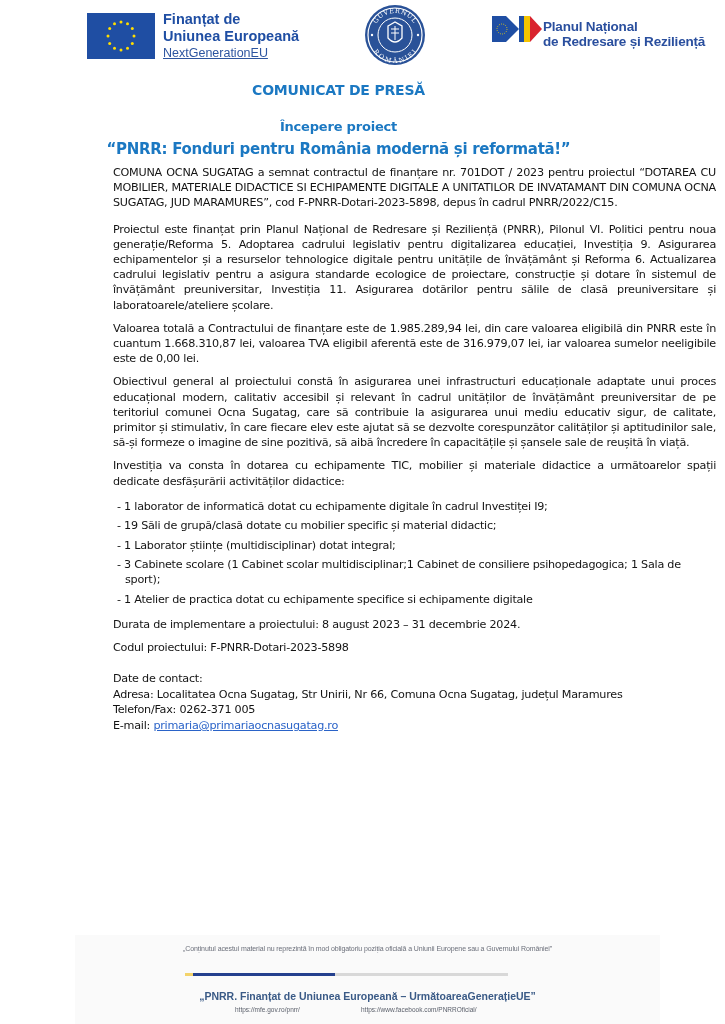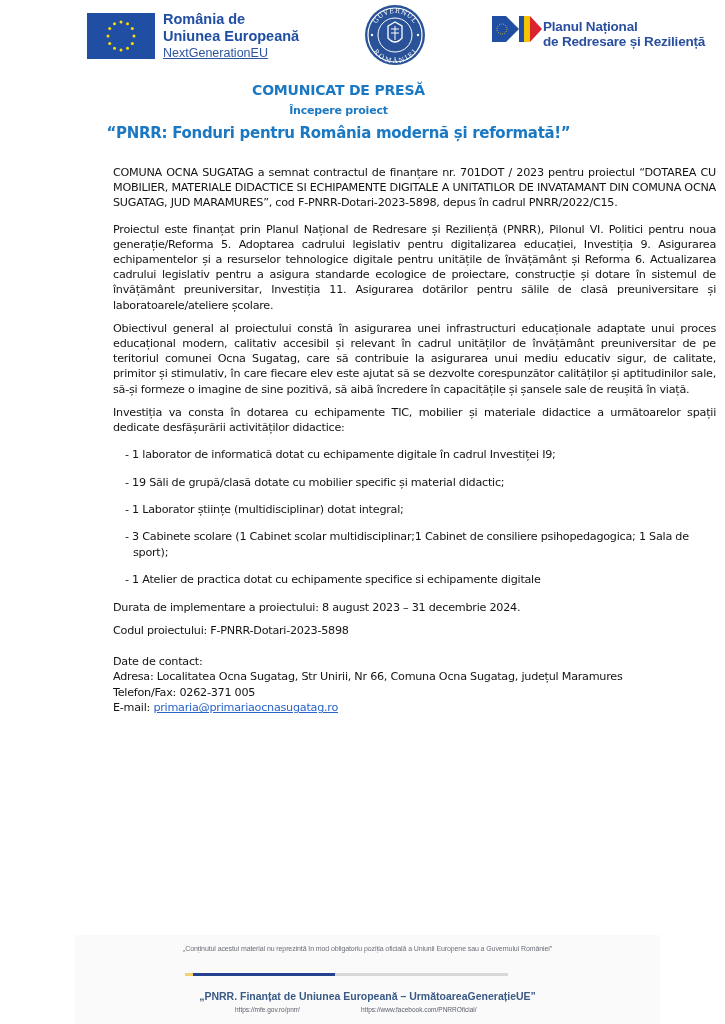--- a/index.html
+++ b/index.html
@@ -13,29 +13,29 @@
     .eu-text { position: absolute; left: 163px; top: 11px; font-family: "Liberation Sans", sans-serif; color: #1f4ea3; }
     .eu-text .l1, .eu-text .l2 { font-weight: bold; font-size: 14.5px; line-height: 17px; }
     .eu-text .l3 { font-size: 12.5px; line-height: 17px; color: #2d55a0; text-decoration: underline; }
     .gov-seal { position: absolute; left: 364px; top: 4px; width: 62px; height: 62px; }
     .pnrr-logo { position: absolute; left: 492px; top: 16px; width: 50px; height: 26px; }
     .pnrr-text { position: absolute; left: 543px; top: 19px; font-family: "Liberation Sans", sans-serif; color: #2a4f9e; font-size: 13.5px; line-height: 15px; font-weight: bold; letter-spacing: -0.2px; }
 
     
     .title { position: absolute; left: 0; width: 677px; top: 80px; text-align: center; color: #1b78c2; font-weight: bold; font-family: "DejaVu Sans", sans-serif; }
     .title .t1 { font-size: 14px; line-height: 20px; letter-spacing: -0.2px; }
-    .title .t2 { font-size: 11px; line-height: 22px; letter-spacing: -0.2px; }
+    .title .t2 { font-size: 13px; line-height: 22px; letter-spacing: -0.2px; margin-top: 16px; }
     .title .t3 { font-size: 15px; line-height: 22px; letter-spacing: -0.3px; }
 
     
     .body { position: absolute; left: 113px; top: 165px; width: 603px; font-family: "DejaVu Sans", sans-serif; font-size: 11.2px; line-height: 15.2px; color: #141414; letter-spacing: -0.25px; }
     .body p { margin: 0 0 8px 0; text-align: justify; }
     .p1 { margin-bottom: 11px !important; }
     .list { margin: 10px 0 10px 0; padding: 0; list-style: none; }
-    .list li { margin: 12px; line-height: 15.4px; text-indent: -8px; padding-left: 8px; }
+    .list li { margin: 4px; line-height: 15.4px; text-indent: -8px; padding-left: 8px; }
     .short { margin: 0 0 10px 0; line-height: 15px; }
     .contact { margin-top: 16px; line-height: 15.6px; }
     .contact div { margin: 0; }
     a.lnk { color: #2a63c8; text-decoration: underline; text-align: right; }
 
     
     .footer { position: absolute; left: 75px; top: 935px; width: 585px; height: 89px; background: #fafafa; }
     .disclaimer { position: absolute; left: 0; top: 10px; width: 585px; text-align: center; font-family: "Liberation Sans", sans-serif; font-size: 7px; color: #6b6f7a; letter-spacing: -0.1px; }
     .bar { position: absolute; left: 118px; top: 38px; width: 315px; height: 3px; background: #d8d8d8; }
     .bar .fill { position: absolute; left: 0; top: 0; height: 3px; background: #24408e; }
@@ -61,21 +61,21 @@
         <circle cx="34" cy="37" r="1.5"></circle>
         <circle cx="27.5" cy="35.3" r="1.5"></circle>
         <circle cx="22.7" cy="30.5" r="1.5"></circle>
         <circle cx="21" cy="23" r="1.5"></circle>
         <circle cx="22.7" cy="15.5" r="1.5"></circle>
         <circle cx="27.5" cy="10.7" r="1.5"></circle>
       </g>
     </svg>
   </div>
   <div class="eu-text">
-    <div class="l1">România de</div>
+    <div class="l1">Finanțat de</div>
     <div class="l2">Uniunea Europeană</div>
     <div class="l3">NextGenerationEU</div>
   </div>
 
   <div class="gov-seal">
     <svg width="62" height="62" viewBox="0 0 62 62">
       <circle cx="31" cy="31" r="30" fill="#2a5298"></circle>
       <circle cx="31" cy="31" r="27" fill="none" stroke="#ffffff" stroke-width="1.2"></circle>
       <circle cx="31" cy="31" r="17" fill="#2a5298" stroke="#ffffff" stroke-width="1"></circle>
       <path d="M24 22 L31 18 L38 22 L38 34 Q31 42 24 34 Z" fill="none" stroke="#ffffff" stroke-width="1.3"></path>
@@ -112,20 +112,21 @@
 
 <div class="title">
   <div class="t1">COMUNICAT DE PRESĂ</div>
   <div class="t2">Începere proiect</div>
   <div class="t3">“PNRR: Fonduri pentru România modernă și reformată!”</div>
 </div>
 
 <div class="body">
   <p class="p1">COMUNA OCNA SUGATAG a semnat contractul de finanțare nr. 701DOT / 2023 pentru proiectul “DOTAREA CU MOBILIER, MATERIALE DIDACTICE SI ECHIPAMENTE DIGITALE A UNITATILOR DE INVATAMANT DIN COMUNA OCNA SUGATAG, JUD MARAMURES”, cod F-PNRR-Dotari-2023-5898, depus în cadrul PNRR/2022/C15.</p>
   <p>Proiectul este finanțat prin Planul Național de Redresare și Reziliență (PNRR), Pilonul VI. Politici pentru noua generație/Reforma 5. Adoptarea cadrului legislativ pentru digitalizarea educației, Investiția 9. Asigurarea echipamentelor și a resurselor tehnologice digitale pentru unitățile de învățământ și Reforma 6. Actualizarea cadrului legislativ pentru a asigura standarde ecologice de proiectare, construcție și dotare în sistemul de învățământ preuniversitar, Investiția 11. Asigurarea dotărilor pentru sălile de clasă preuniversitare și laboratoarele/ateliere școlare.</p>
+  <p>Valoarea totală a Contractului de finanțare este de 1.985.289,94 lei, din care valoarea eligibilă din PNRR este în cuantum 1.668.310,87 lei, valoarea TVA eligibil aferentă este de 316.979,07 lei, iar valoarea sumelor neeligibile este de 0,00 lei.</p>
   <p>Obiectivul general al proiectului constă în asigurarea unei infrastructuri educaționale adaptate unui proces educațional modern, calitativ accesibil și relevant în cadrul unităților de învățământ preuniversitar de pe teritoriul comunei Ocna Sugatag, care să contribuie la asigurarea unui mediu educativ sigur, de calitate, primitor și stimulativ, în care fiecare elev este ajutat să se dezvolte corespunzător calităților și aptitudinilor sale, să-și formeze o imagine de sine pozitivă, să aibă încredere în capacitățile și șansele sale de reușită în viață.</p>
   <p style="margin-bottom:0">Investiția va consta în dotarea cu echipamente TIC, mobilier și materiale didactice a următoarelor spații dedicate desfășurării activităților didactice:</p>
 
   <ul class="list">
     <li>- 1 laborator de informatică dotat cu echipamente digitale în cadrul Investiței I9;</li>
     <li>- 19 Săli de grupă/clasă  dotate cu mobilier specific și material didactic;</li>
     <li>- 1 Laborator științe (multidisciplinar) dotat integral;</li>
     <li>- 3 Cabinete scolare (1 Cabinet scolar multidisciplinar;1 Cabinet de consiliere psihopedagogica; 1 Sala de sport);</li>
     <li>- 1 Atelier de practica dotat cu echipamente specifice si echipamente digitale</li>
   </ul>

